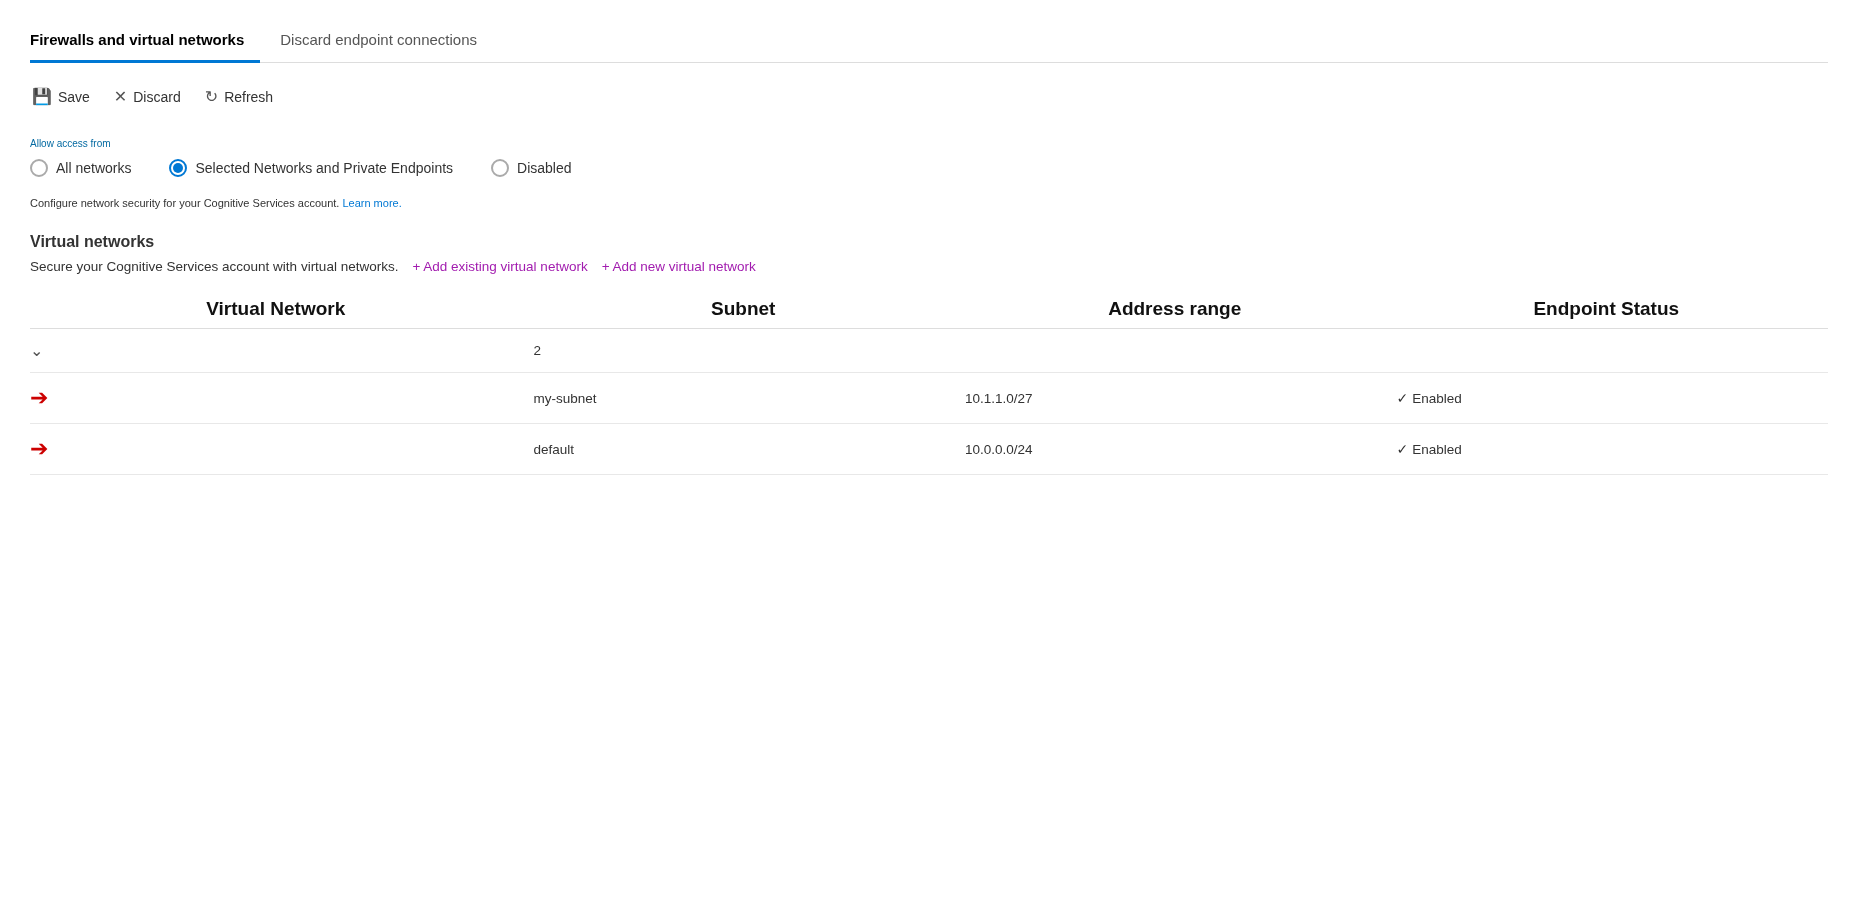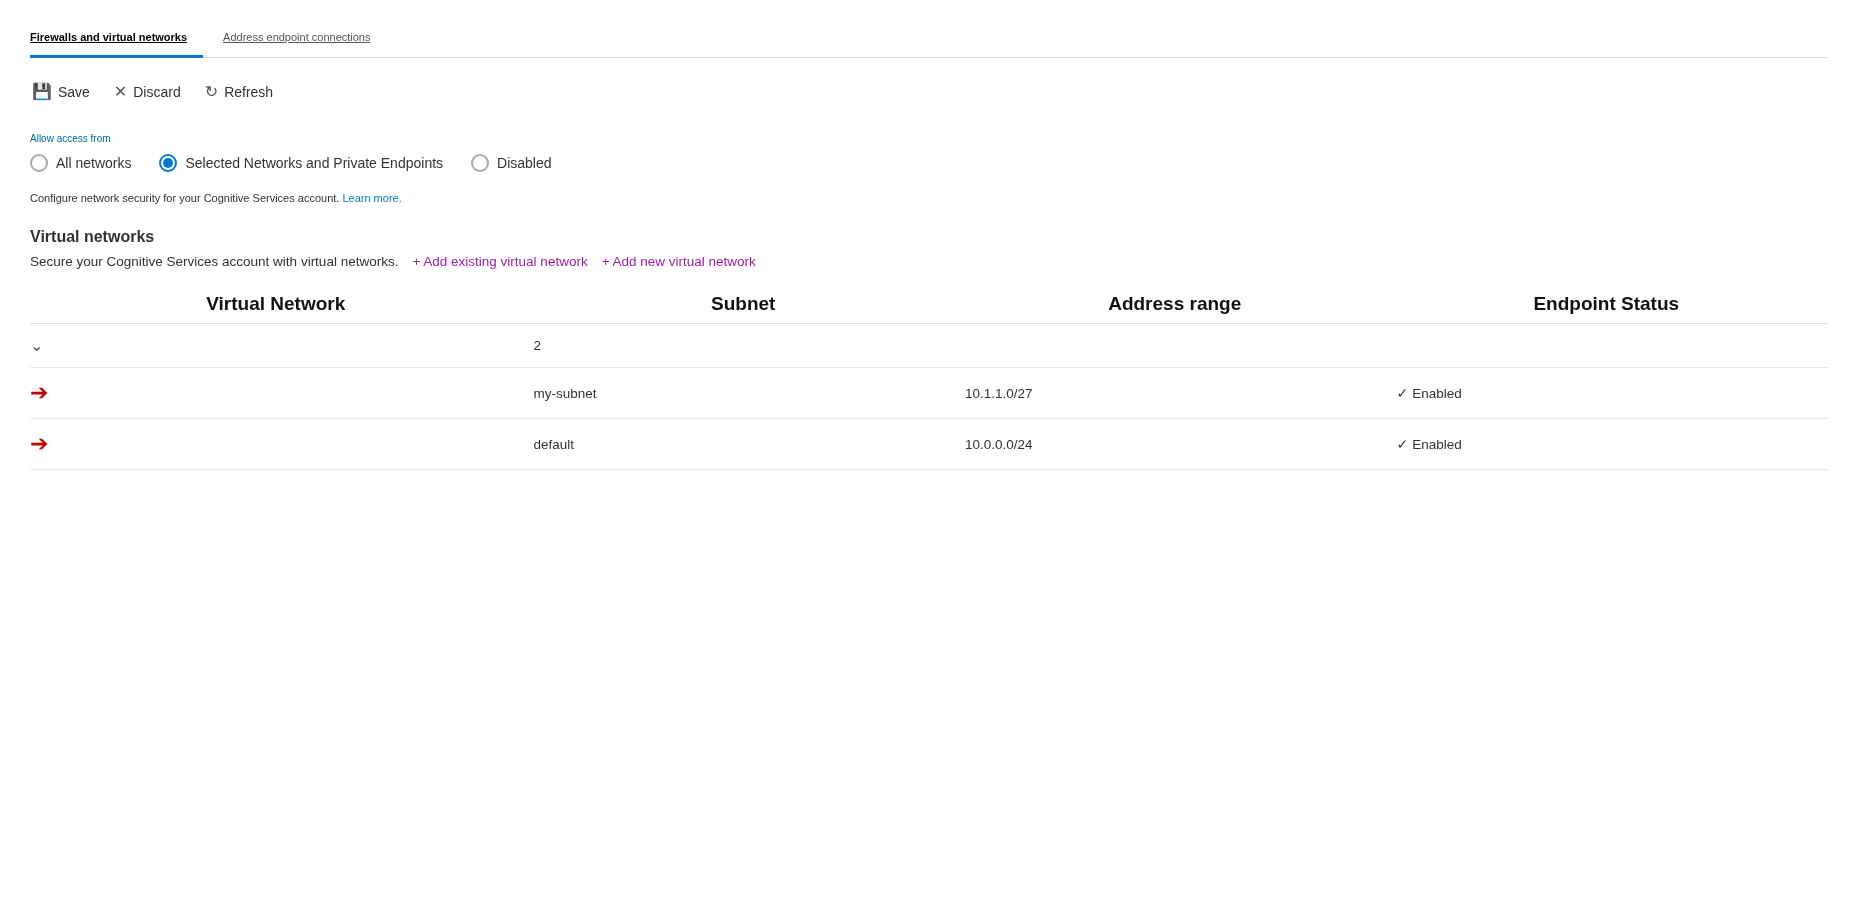--- a/index.html
+++ b/index.html
@@ -14,26 +14,25 @@
     
     .tabs {
       display: flex;
       border-bottom: 1px solid #ddd;
       margin-bottom: 20px;
     }
     .tab {
       padding: 10px 16px 12px 0;
       margin-right: 20px;
       cursor: pointer;
-      font-size: 11px;
+      font-size: 15px;
       color: #555;
       border-bottom: 3px solid transparent;
       position: relative;
       top: 1px;
-      text-decoration: underline;
     }
     .tab.active {
       font-weight: 700;
       color: #000;
       border-bottom: 3px solid #0078d4;
     }
 
     
     .toolbar {
       display: flex;
@@ -62,21 +61,21 @@
     .section-label {
       font-size: 10px;
       color: #0369a1;
       margin-bottom: 10px;
     }
 
     
     .radio-group {
       display: flex;
       align-items: center;
-      gap: 28px;
+      gap: 38px;
       margin-bottom: 14px;
     }
     .radio-item {
       display: flex;
       align-items: center;
       gap: 8px;
       cursor: pointer;
       font-size: 14px;
     }
     .radio-circle {
@@ -191,21 +190,21 @@
     .count-badge {
       font-size: 13.5px;
       color: #333;
     }
   </style>
 </head>
 <body>
 
 <div class="tabs">
   <div class="tab active">Firewalls and virtual networks</div>
-  <div class="tab">Address endpoint connections</div>
+  <div class="tab">Discard endpoint connections</div>
 </div>
 
 <div class="toolbar">
   <button class="toolbar-btn">
     <span class="icon">💾</span>
     <span>Save</span>
   </button>
   <button class="toolbar-btn">
     <span class="icon">✕</span>
     <span>Discard</span>

